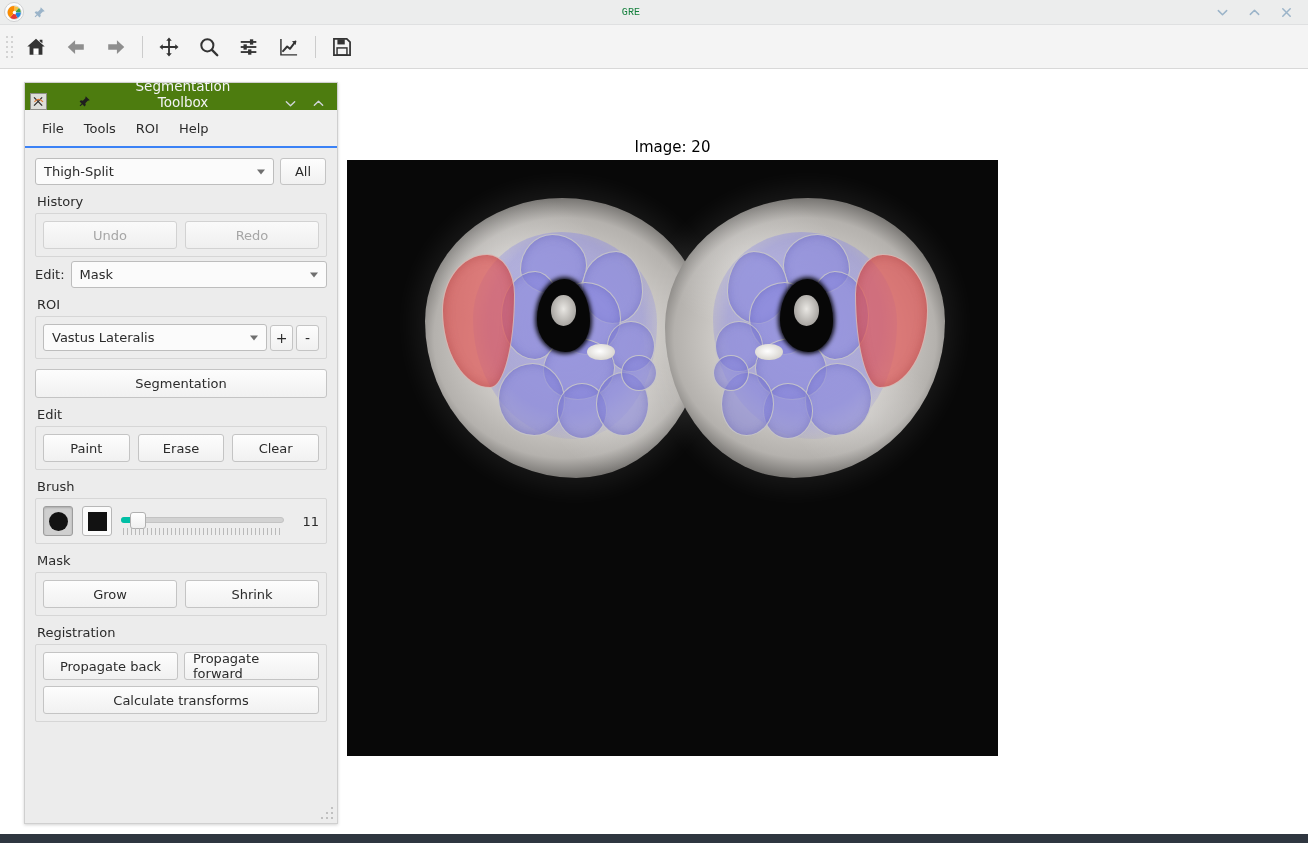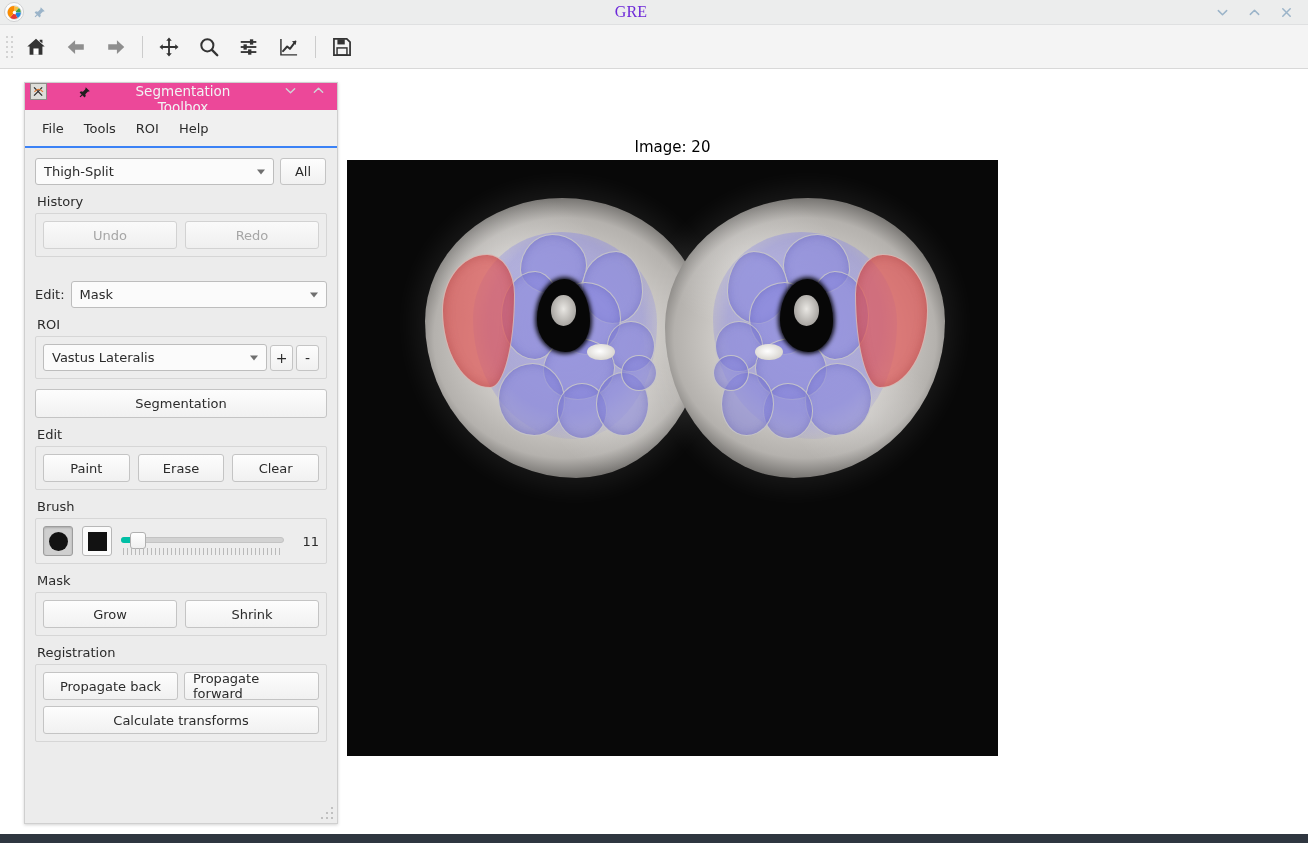--- a/index.html
+++ b/index.html
@@ -18,22 +18,22 @@
     background:#eceded; border-bottom:1px solid #dfe0e1;
     display:flex; align-items:center;
   }
   .tb-appicon{
     width:20px;height:20px;margin-left:4px;border-radius:50%;
     background:#fdfdfd;border:1px solid #cfd0d1;
     display:flex;align-items:center;justify-content:center;flex:0 0 auto;
   }
   .tb-pin{ width:18px;height:18px;margin-left:6px;display:flex;align-items:center;justify-content:center;flex:0 0 auto;}
   .tb-title{
-    flex:1 1 auto; text-align:center; font-size:16px; color:#6d28d9;
-    font-family:Liberation Serif, serif; letter-spacing:.2px;
+    flex:1 1 auto; text-align:center; font-size:10px; color:#15803d;
+    font-family:Liberation Mono, monospace; letter-spacing:.2px;
   }
   .tb-ctrls{ display:flex; align-items:center; gap:16px; margin-right:14px; flex:0 0 auto;}
   .tb-ctrl{ width:16px;height:16px; display:flex;align-items:center;justify-content:center; cursor:default;}
 
   
   .navbar{
     position:absolute; left:0; top:25px; width:1308px; height:44px;
     background:#f4f4f4; border-bottom:1px solid #d8d8d8;
     display:flex; align-items:center;
   }
@@ -119,21 +119,21 @@
     border-radius:38% 62% 66% 34% / 30% 42% 58% 70%; }
 
   
   .toolbox{
     position:absolute; left:24px; top:82px; width:314px; height:742px;
     background:#ececec; border:1px solid #cfcfcf;
     box-shadow:0 1px 3px rgba(0,0,0,.18);
     display:flex; flex-direction:column;
   }
   .tbx-titlebar{
-    height:27px; background:#ec4899; display:flex; align-items:flex-start; flex:0 0 auto;gap:20px;
+    height:27px; background:#4d7c0f; display:flex; align-items:flex-end; flex:0 0 auto;gap:20px;
   }
   .tbx-icon{
     width:17px;height:17px;margin-left:5px;background:#ddddd8;border:1px solid #8d8d88;
     display:flex;align-items:center;justify-content:center;flex:0 0 auto;
   }
   .tbx-pin{ width:18px;height:18px;margin-left:8px;display:flex;align-items:center;justify-content:center;flex:0 0 auto;}
   .tbx-title{
     flex:1 1 auto; text-align:center; color:#f2f3f4; font-size:13.5px;
     padding-right:10px;
   }
@@ -142,21 +142,21 @@
 
   .tbx-menubar{
     height:38px; background:#f0f0f0; border-bottom:2px solid #3b82f6;
     display:flex; align-items:center; padding-left:8px; gap:2px; flex:0 0 auto;
   }
   .menu-item{ padding:3px 9px; font-size:13px; color:#2b2b2b; border-radius:2px; cursor:default;}
 
   .tbx-body{ flex:1 1 auto; padding:10px 10px 0 10px; overflow:hidden; position:relative;}
 
   .row{ display:flex; align-items:center; gap:6px; }
-  .mt6{ margin-top:6px;border-radius:10px; } .mt10{ margin-top:10px; } .mt12{ margin-top:24px; }
+  .mt6{ margin-top:6px;border-radius:10px; } .mt10{ margin-top:10px; } .mt12{ margin-top:4px; }
 
   .grp-label{ font-size:13px; color:#2b2b2b; margin:9px 0 4px 2px; }
 
   .groupbox{
     border:1px solid #d6d6d6; border-radius:2px; background:#ededed; padding:7px;
   }
 
   select.combo, .combo{
     appearance:none; -webkit-appearance:none;
     background:#fbfbfb; border:1px solid #bdbdbd; border-radius:3px;

